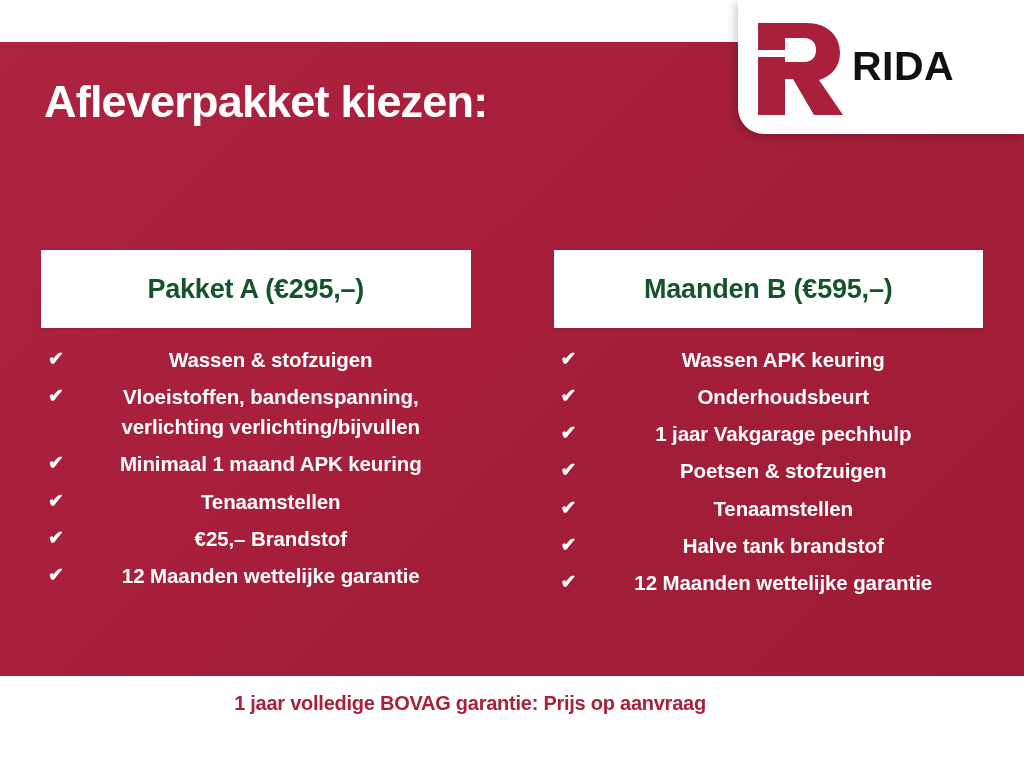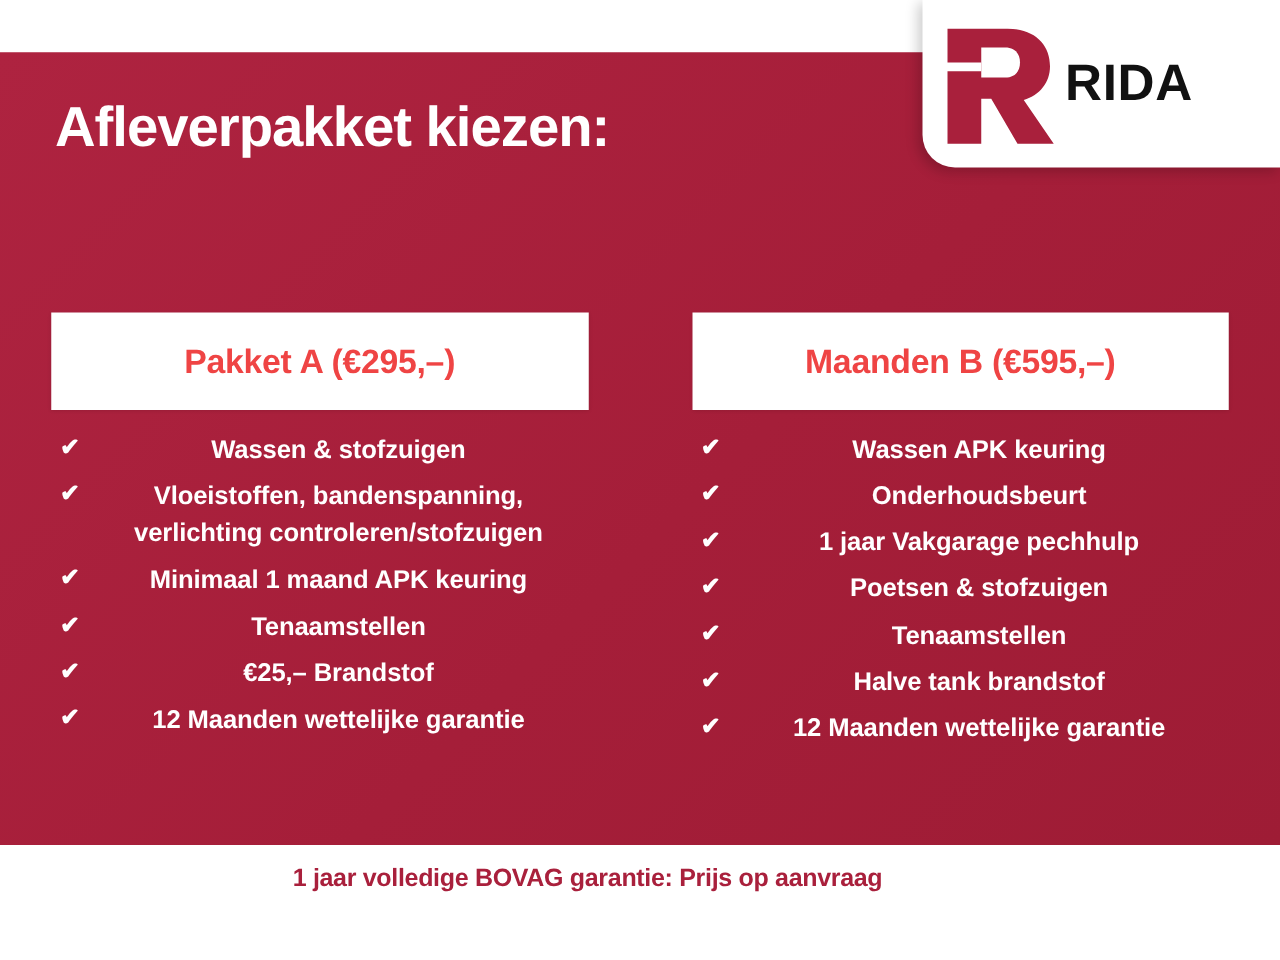--- a/index.html
+++ b/index.html
@@ -101,21 +101,21 @@
 
   .pkg-header {
     background: #ffffff;
     height: 78px;
     display: flex;
     align-items: center;
     justify-content: center;
     box-shadow: 0 1px 3px rgba(0,0,0,0.12);
   }
   .pkg-title {
-    color: #ef4444;
+    color: #14532d;
     font-size: 27px;
     font-weight: 700;
     letter-spacing: -0.2px;
     white-space: nowrap;
   }
 
   .feature-list {
     list-style: none;
     margin-top: 17px;
   }
@@ -174,21 +174,21 @@
         <div class="pkg-header">
           <span class="pkg-title">Pakket A (€295,–)</span>
         </div>
         <ul class="feature-list">
           <li class="feature-item">
             <span class="check-icon">✔</span>
             <span class="feature-text">Wassen &amp; stofzuigen</span>
           </li>
           <li class="feature-item">
             <span class="check-icon">✔</span>
-            <span class="feature-text">Vloeistoffen, bandenspanning, verlichting controleren/stofzuigen</span>
+            <span class="feature-text">Vloeistoffen, bandenspanning, verlichting verlichting/bijvullen</span>
           </li>
           <li class="feature-item">
             <span class="check-icon">✔</span>
             <span class="feature-text">Minimaal 1 maand APK keuring</span>
           </li>
           <li class="feature-item">
             <span class="check-icon">✔</span>
             <span class="feature-text">Tenaamstellen</span>
           </li>
           <li class="feature-item">

